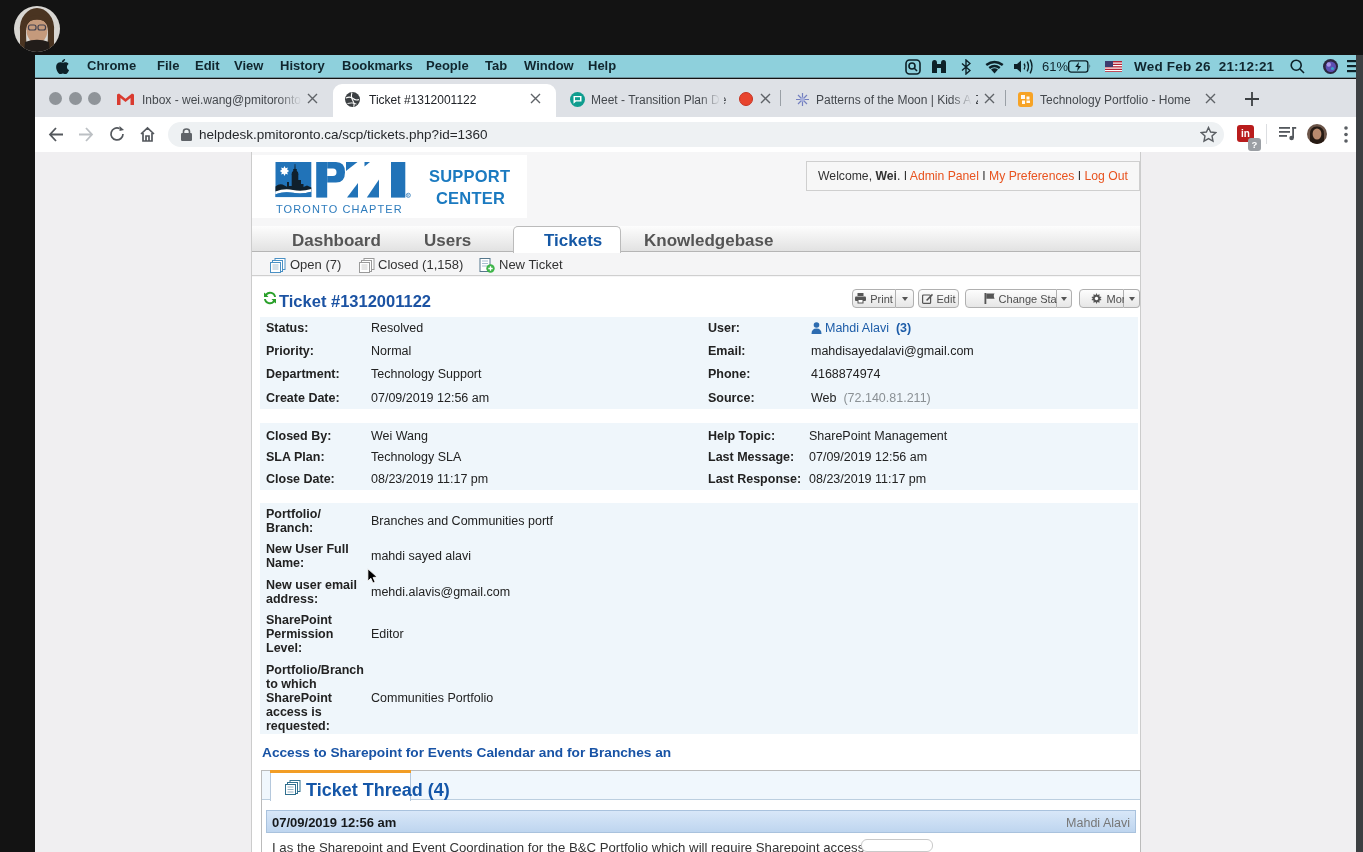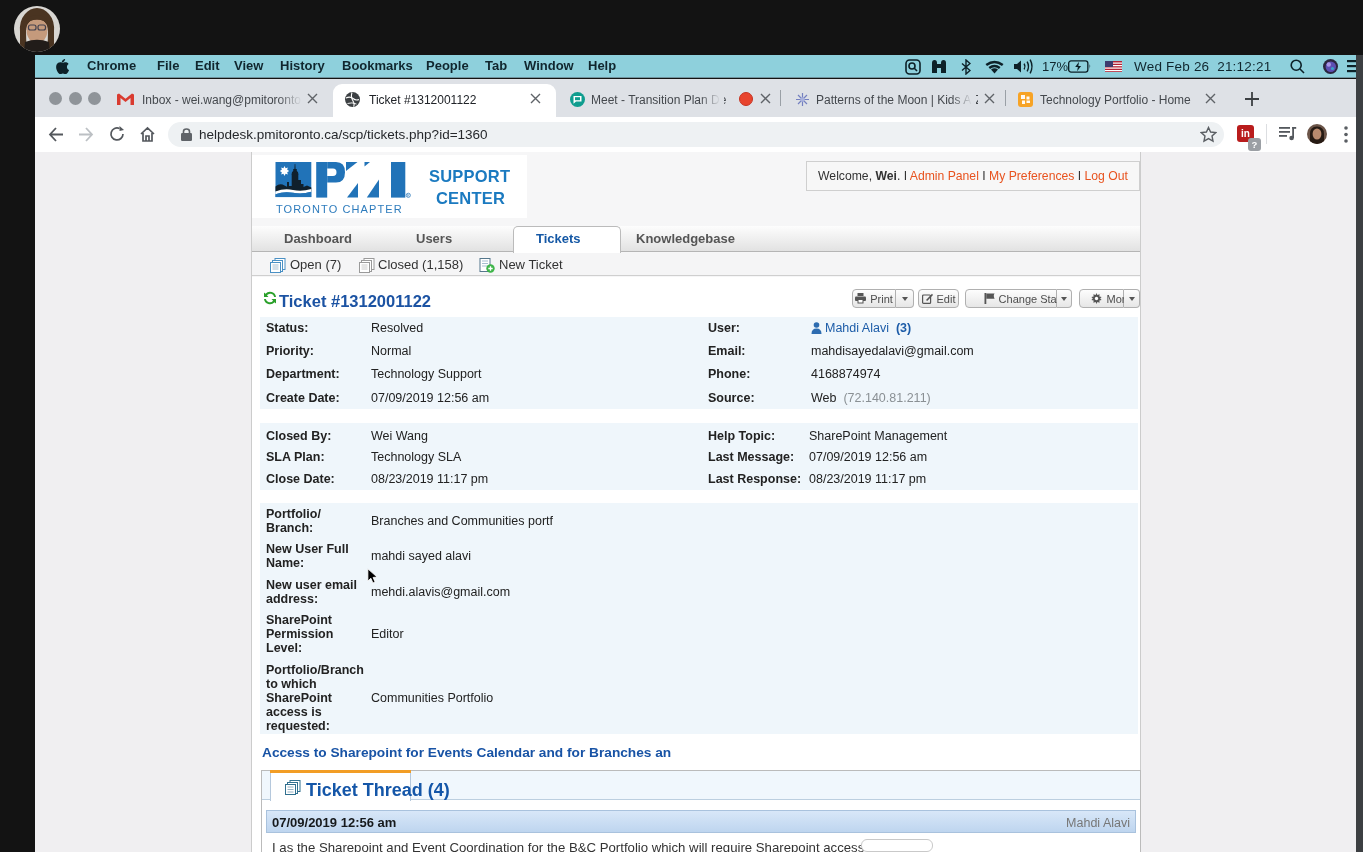--- a/index.html
+++ b/index.html
@@ -65,35 +65,35 @@
     <path d="M10.5 13.5 L14 9.5 Q10.5 7 7 9.5 Z"></path>
     <path d="M4.5 7 Q10.5 2.5 16.5 7 L15 9 Q10.5 5.5 6 9 Z"></path>
     <path d="M1.5 4 Q10.5 -2.5 19.5 4 L18 6 Q10.5 0.5 3 6 Z"></path>
   </svg>
   <svg class="ico" style="left:1013px;top:4px;" width="22" height="15" viewBox="0 0 22 15" fill="#0d2128">
     <path d="M1 5 L4 5 L8 1.5 L8 13.5 L4 10 L1 10 Z"></path>
     <path d="M10.5 5 Q12 7.5 10.5 10 L11.8 10.7 Q13.6 7.5 11.8 4.3 Z"></path>
     <path d="M13.5 3 Q16 7.5 13.5 12 L14.8 12.7 Q17.6 7.5 14.8 2.3 Z"></path>
     <path d="M16.5 1 Q20 7.5 16.5 14 L17.8 14.7 Q21.6 7.5 17.8 0.3 Z"></path>
   </svg>
-  <span class="a" style="left:1042px;top:4px;font-size:13px;font-weight:400;">17%</span>
+  <span class="a" style="left:1042px;top:4px;font-size:13px;font-weight:400;">61%</span>
   <svg class="ico" style="left:1068px;top:5px;" width="23" height="13" viewBox="0 0 24 13">
     <rect x="0.7" y="0.7" width="20" height="11.6" rx="2.5" fill="none" stroke="#0d2128" stroke-width="1.4"></rect>
     <path d="M22.5 4 Q24 6.5 22.5 9 Z" fill="#0d2128"></path>
     <path d="M11.5 1.5 L7.5 7 L10.3 7 L9.5 11.5 L13.7 6 L10.8 6 Z" fill="#0d2128"></path>
   </svg>
   <svg class="ico" style="left:1105px;top:6px;" width="17" height="11" viewBox="0 0 17 11">
     <rect width="17" height="11" fill="#b22234"></rect>
     <rect y="1.5" width="17" height="1.2" fill="#fff"></rect>
       <rect y="4" width="17" height="1.2" fill="#fff"></rect>
       <rect y="6.5" width="17" height="1.2" fill="#fff"></rect>
       <rect y="9" width="17" height="1.2" fill="#fff"></rect>
     <rect width="8" height="6" fill="#3c3b6e"></rect>
   </svg>
-  <span class="a" style="left:1134px;top:4px;font-size:13.5px;font-weight:400;letter-spacing:0.2px;">Wed Feb 26&nbsp;&nbsp;21:12:21</span>
+  <span class="a" style="left:1134px;top:4px;font-size:13.5px;font-weight:700;letter-spacing:0.2px;">Wed Feb 26&nbsp;&nbsp;21:12:21</span>
   <svg class="ico" style="left:1290px;top:4px;" width="15" height="15" viewBox="0 0 15 15" fill="none" stroke="#0d2128" stroke-width="1.6">
     <circle cx="6.2" cy="6.2" r="5"></circle>
       <path d="M10 10 L14 14"></path>
   </svg>
   <svg class="ico" style="left:1323px;top:4px;" width="15" height="15" viewBox="0 0 15 15">
     <circle cx="7.5" cy="7.5" r="7.5" fill="#2b2640"></circle>
     <circle cx="7.8" cy="7.8" r="5.2" fill="#5d4fb3"></circle>
     <circle cx="5.8" cy="5.5" r="2.2" fill="#a895e6"></circle>
     <circle cx="9.5" cy="9.5" r="1.6" fill="#37a3c8"></circle>
   </svg>
@@ -252,21 +252,21 @@
 <div class="a" style="left:276px;top:203px;white-space:nowrap;font-size:11px;letter-spacing:1.1px;color:#2e7cbd;">TORONTO CHAPTER</div>
 <div class="a" style="left:429px;top:167px;font-size:16.5px;font-weight:700;color:#1b7ac0;letter-spacing:0.2px;">SUPPORT</div>
 <div class="a" style="left:436px;top:189px;font-size:16.5px;font-weight:700;color:#1b7ac0;letter-spacing:0.2px;">CENTER</div>
 
 <div class="a" style="left:806px;top:161px;width:334px;height:30px;background:#f7f7f7;border:1px solid #cfcfcf;font-size:12.2px;line-height:28px;text-align:center;color:#333;">
   Welcome, <b>Wei</b>. I <span style="color:#e8531f;">Admin Panel</span> I <span style="color:#e8531f;">My Preferences</span> I <span style="color:#e8531f;">Log Out</span>
 </div>
 
 <div class="a" style="left:252px;top:226px;width:888px;height:26px;background:linear-gradient(to bottom,#fdfdfd,#e2e2e2);border-bottom:1px solid #b5b5b5;"></div>
 <div class="a" style="left:513px;top:226px;width:108px;height:27px;background:#fff;border:1px solid #bbb;border-bottom:none;border-radius:5px 5px 0 0;"></div>
-<div class="a" style="left:244px;top:231px;width:888px;height:16px;font-size:13px;font-weight:700;color:#555;">
+<div class="a" style="left:252px;top:231px;width:888px;height:16px;font-size:17px;font-weight:700;color:#555;">
   <span class="a" style="left:40px;">Dashboard</span>
   <span class="a" style="left:172px;">Users</span>
   <span class="a" style="left:292px;color:#1558a5;">Tickets</span>
   <span class="a" style="left:392px;">Knowledgebase</span>
 </div>
 
 <div class="a" style="left:252px;top:253px;width:888px;height:23px;background:#f5f5f6;border-bottom:1px solid #cfcfcf;"></div>
 <div class="a" style="left:252px;top:253px;width:888px;height:23px;font-size:13px;color:#333;line-height:23px;">
   <svg class="ico" style="left:18px;top:5px;" width="17" height="15" viewBox="0 0 17 15">
     <rect x="5" y="0.5" width="10" height="11" fill="#fff" stroke="#4a90c4" stroke-width="1"></rect>

